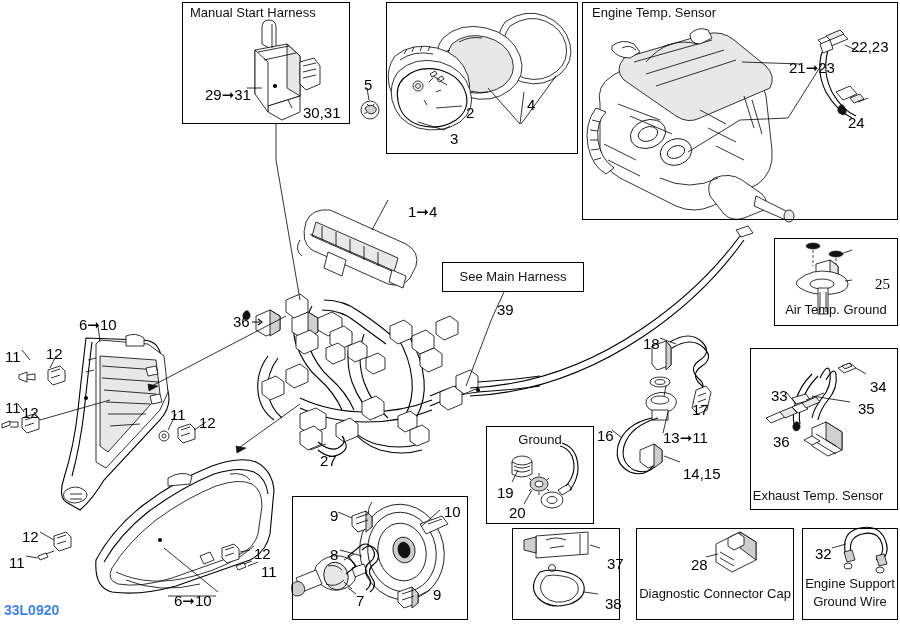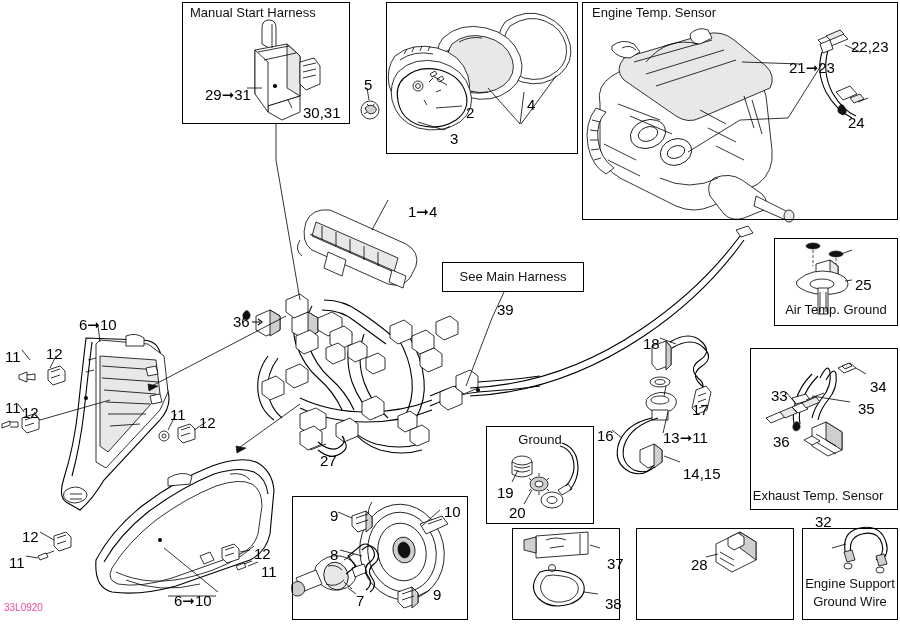--- a/index.html
+++ b/index.html
@@ -5,21 +5,21 @@
   html,body{margin:0;padding:0;background:#ffffff;}
   body{width:900px;height:624px;position:relative;overflow:hidden;
        font-family:"Liberation Sans","DejaVu Sans",sans-serif;color:#000;}
   #stage{position:absolute;left:0;top:0;width:900px;height:624px;}
 
   .panel{position:absolute;border:1px solid #000;background:transparent;box-sizing:border-box;}
   .panel-title{position:absolute;font-size:13px;color:#111;white-space:nowrap;}
   .caption{position:absolute;font-size:13px;color:#111;white-space:nowrap;text-align:center;}
 
   .lbl{position:absolute;font-size:15px;color:#000;white-space:nowrap;letter-spacing:0px;}
-  .partno{position:absolute;font-size:10px;color:#ec4899;white-space:nowrap;}
+  .partno{position:absolute;font-size:14px;color:#3b82f6;white-space:nowrap;font-weight:bold;}
 
   svg.art{position:absolute;left:0;top:0;width:900px;height:624px;overflow:visible;
           pointer-events:none;}
   .ln{stroke:#000;stroke-width:0.8;fill:none;}
   .ln2{stroke:#000;stroke-width:1.1;fill:none;}
   .fillw{fill:#ffffff;stroke:#000;stroke-width:0.8;}
   .fillg{fill:#e8e8e8;stroke:#000;stroke-width:0.8;}
   .fillgd{fill:#cfcfcf;stroke:#000;stroke-width:0.8;}
   .fillk{fill:#111;stroke:#111;stroke-width:0.6;}
   .dot{fill:#000;}
@@ -420,35 +420,36 @@
   <div class="panel" style="left:512px;top:528px;width:108px;height:92px;"></div>
   <div class="panel" style="left:636px;top:528px;width:158px;height:92px;"></div>
   <div class="panel" style="left:802px;top:528px;width:96px;height:92px;"></div>
 
   <div class="panel-title" style="left:190px;top:5px;">Manual Start Harness</div>
   <div class="panel-title" style="left:592px;top:5px;">Engine Temp. Sensor</div>
   <div class="caption" style="left:774px;top:302px;width:124px;">Air Temp. Ground</div>
   <div class="caption" style="left:750px;top:488px;width:136px;">Exhaust Temp. Sensor</div>
   <div class="caption" style="left:442px;top:269px;width:142px;">See Main Harness</div>
   <div class="caption" style="left:486px;top:432px;width:108px;">Ground</div>
+  <div class="caption" style="left:636px;top:586px;width:158px;">Diagnostic Connector Cap</div>
   <div class="caption" style="left:802px;top:576px;width:96px;">Engine Support</div>
   <div class="caption" style="left:802px;top:594px;width:96px;">Ground Wire</div>
 
   <div id="callout-layer">
       <div class="lbl" style="left: 205px; top: 86px;">29➞31</div>
       <div class="lbl" style="left: 303px; top: 104px;">30,31</div>
       <div class="lbl" style="left: 364px; top: 76px;">5</div>
       <div class="lbl" style="left: 466px; top: 104px;">2</div>
       <div class="lbl" style="left: 450px; top: 130px;">3</div>
       <div class="lbl" style="left: 527px; top: 96px;">4</div>
       <div class="lbl" style="left: 851px; top: 38px;">22,23</div>
       <div class="lbl" style="left: 789px; top: 59px;">21➞23</div>
       <div class="lbl" style="left: 848px; top: 114px;">24</div>
       <div class="lbl" style="left: 855px; top: 246px; margin-left: 48px;">26</div>
-      <div class="lbl" style="left: 855px; top: 276px;">25</div>
+      <div class="lbl" style="left: 875px; top: 276px; font-family: Liberation Serif, serif;">25</div>
       <div class="lbl" style="left: 771px; top: 387px;">33</div>
       <div class="lbl" style="left: 870px; top: 378px;">34</div>
       <div class="lbl" style="left: 858px; top: 400px;">35</div>
       <div class="lbl" style="left: 773px; top: 433px;">36</div>
       <div class="lbl" style="left: 408px; top: 187px; margin-top: 16px;">1➞4</div>
       <div class="lbl" style="left: 497px; top: 301px;">39</div>
       <div class="lbl" style="left: 233px; top: 313px;">36</div>
       <div class="lbl" style="left: 320px; top: 452px;">27</div>
       <div class="lbl" style="left: 643px; top: 335px;">18</div>
       <div class="lbl" style="left: 692px; top: 401px;">17</div>
@@ -470,21 +471,21 @@
       <div class="lbl" style="left: 330px; top: 507px;">9</div>
       <div class="lbl" style="left: 444px; top: 503px;">10</div>
       <div class="lbl" style="left: 330px; top: 546px;">8</div>
       <div class="lbl" style="left: 356px; top: 592px;">7</div>
       <div class="lbl" style="left: 433px; top: 586px;">9</div>
       <div class="lbl" style="left: 497px; top: 484px;">19</div>
       <div class="lbl" style="left: 509px; top: 504px;">20</div>
       <div class="lbl" style="left: 607px; top: 549px; margin-top: 6px;">37</div>
       <div class="lbl" style="left: 605px; top: 595px;">38</div>
       <div class="lbl" style="left: 691px; top: 556px;">28</div>
-      <div class="lbl" style="left: 815px; top: 513px; text-align: center;">32</div>
+      <div class="lbl" style="left: 815px; top: 545px; text-align: center;">32</div>
     </div>
 
   <svg class="art" viewBox="0 0 900 624">
     <path class="fillk" d="M838,108 q4,-7 7,0 q1,5 -4,6 q-4,-1 -3,-6 Z"></path>
   </svg>
 
   <div class="partno" style="left:4px;top:602px;">33L0920</div>
 
 </div>
 

